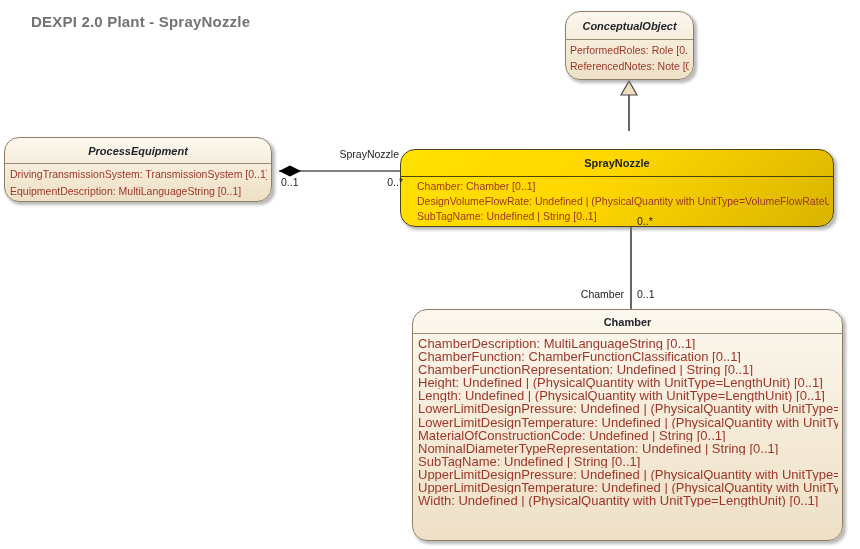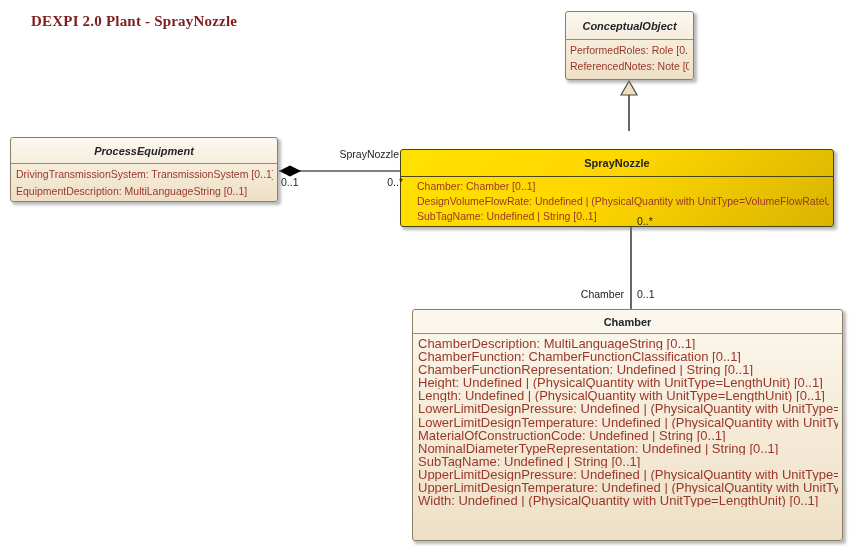--- a/index.html
+++ b/index.html
@@ -10,29 +10,28 @@
     background: #ffffff;
     font-family: "Liberation Sans", sans-serif;
     overflow: hidden;
   }
   .page-title {
     position: absolute;
     left: 31px;
     top: 13px;
     font-size: 15px;
     font-weight: bold;
-    color: #7f1d1d;
+    color: #737373;
     letter-spacing: 0.2px;
-    font-family: Liberation Serif, serif;
   }
   
   .class-box {
     position: absolute;
     border: 1px solid #8f7f69;
-    border-radius: 3px;
+    border-radius: 15px;
     background: linear-gradient(180deg, #fcf8ef 0%, #f5ecda 45%, #eee0c6 100%);
     box-shadow: 2.5px 2.5px 3px rgba(130,130,130,0.55);
     box-sizing: border-box;
   }
   .class-box.highlight {
     border: 1px solid #4a4410;
     background: linear-gradient(135deg, #ffe100 0%, #ffd700 45%, #d9b400 100%);
   }
   .class-header {
     display: flex;
@@ -53,21 +52,21 @@
     font-size: 10.5px;
     color: #9a372a;
     white-space: nowrap;
     overflow: hidden;
   }
   
   #box-conceptual { left: 565px; top: 11px; width: 129px; height: 69px; }
   #box-conceptual .class-header { height: 28px; }
   #box-conceptual .attr-row { line-height: 16px; }
 
-  #box-process { left: 10px; top: 137px; width: 268px; height: 65px; }
+  #box-process { left: 4px; top: 137px; width: 268px; height: 65px; }
   #box-process .class-header { height: 26px; }
   #box-process .attrs { padding-left: 5px; }
   #box-process .attr-row { line-height: 16.5px; }
 
   #box-spray { left: 400px; top: 131px; width: 434px; height: 78px; margin-top: 18px; }
   #box-spray .class-header { height: 27px; }
   #box-spray .attrs { padding-left: 16px; }
   #box-spray .attr-row { line-height: 15px; }
 
   #box-chamber { left: 412px; top: 309px; width: 431px; height: 232px; }

